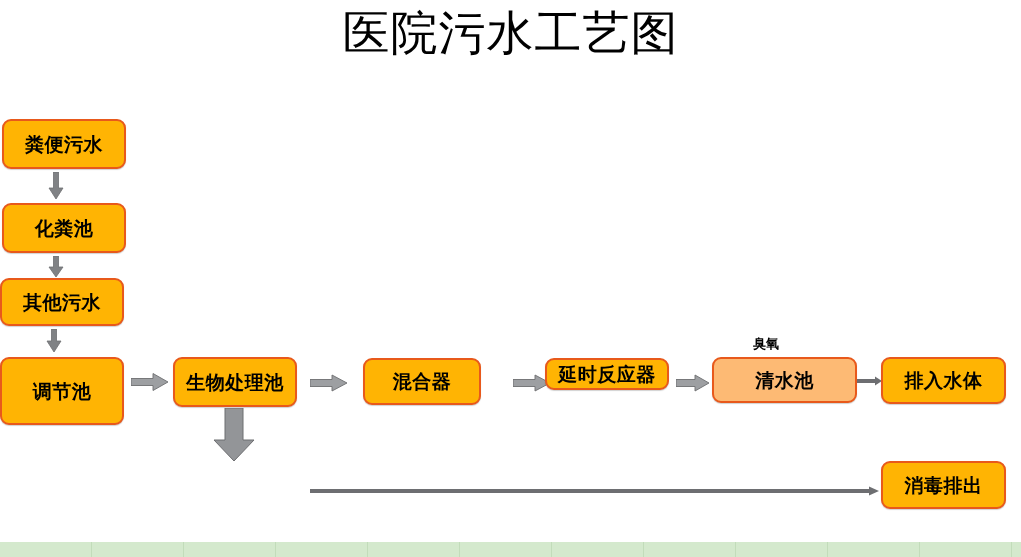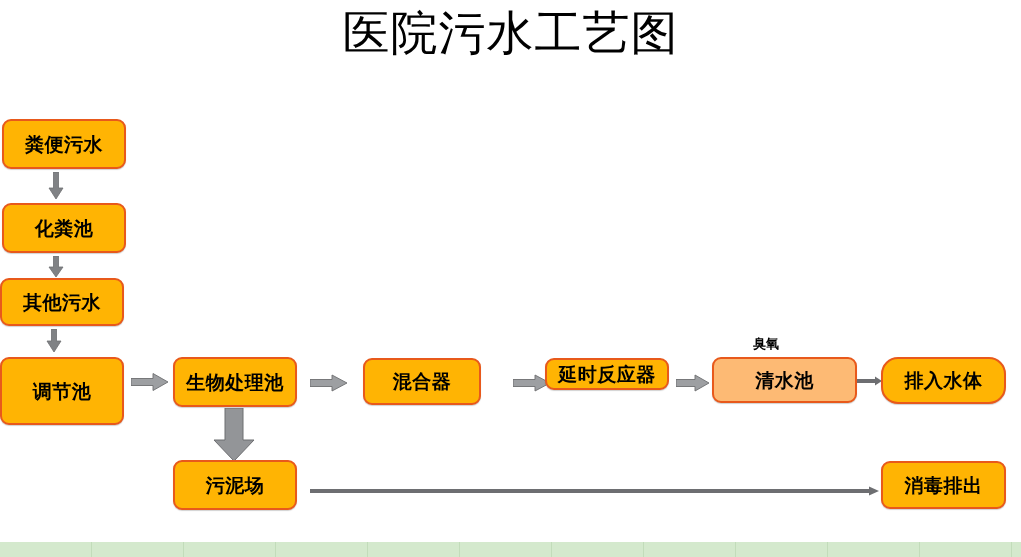--- a/index.html
+++ b/index.html
@@ -157,29 +157,28 @@
 
   <div class="node red" style="left:712px; top:357px; width:145px; height:46px;">清水池</div>
 
   <div class="arrow" style="left:857px; top:375px;">
     <svg width="26" height="12" viewBox="0 0 26 12">
       <line x1="0" y1="6" x2="19" y2="6" stroke="#6D6E71" stroke-width="4"></line>
       <polygon points="18,1.5 25,6 18,10.5" fill="#6D6E71"></polygon>
     </svg>
   </div>
 
-  <div class="node" style="left:881px; top:357px; width:125px; height:47px;border-radius:17px;">排入水体</div>
+  <div class="node" style="left:881px; top:357px; width:125px; height:47px;">排入水体</div>
 
   <div class="arrow" style="left:212px; top:408px;">
     <svg width="44" height="54" viewBox="0 0 44 54">
       <polygon points="13,0 31,0 31,32 42,32 22,53 2,32 13,32" fill="#939598" stroke="#6D6E71" stroke-width="1"></polygon>
     </svg>
   </div>
 
-  <div class="node" style="left:173px; top:460px; width:124px; height:50px;">污泥场</div>
 
   <div class="arrow" style="left:310px; top:484px;">
     <svg width="570" height="14" viewBox="0 0 570 14">
       <line x1="0" y1="7" x2="560" y2="7" stroke="#6D6E71" stroke-width="4"></line>
       <polygon points="559,2.5 569,7 559,11.5" fill="#6D6E71"></polygon>
     </svg>
   </div>
 
   <div class="node" style="left:881px; top:461px; width:125px; height:48px;">消毒排出</div>
 

